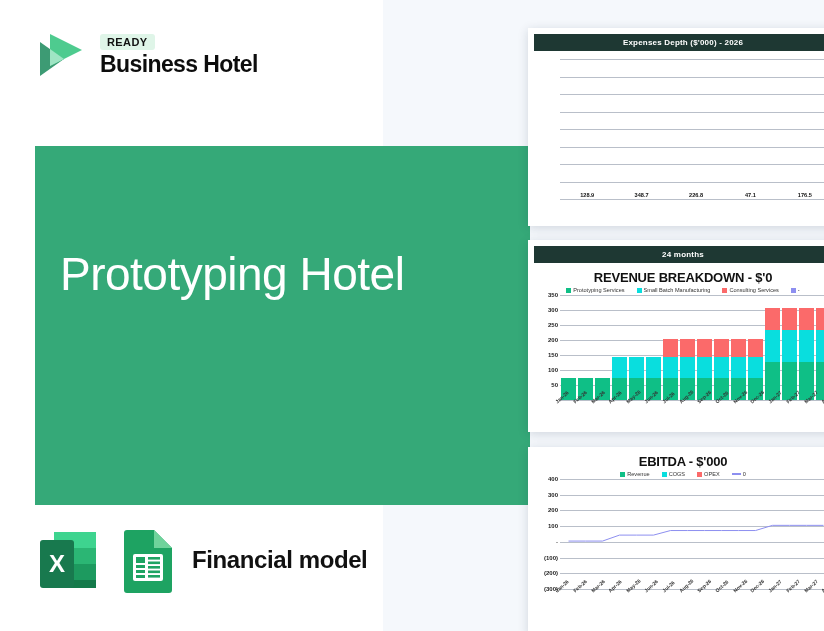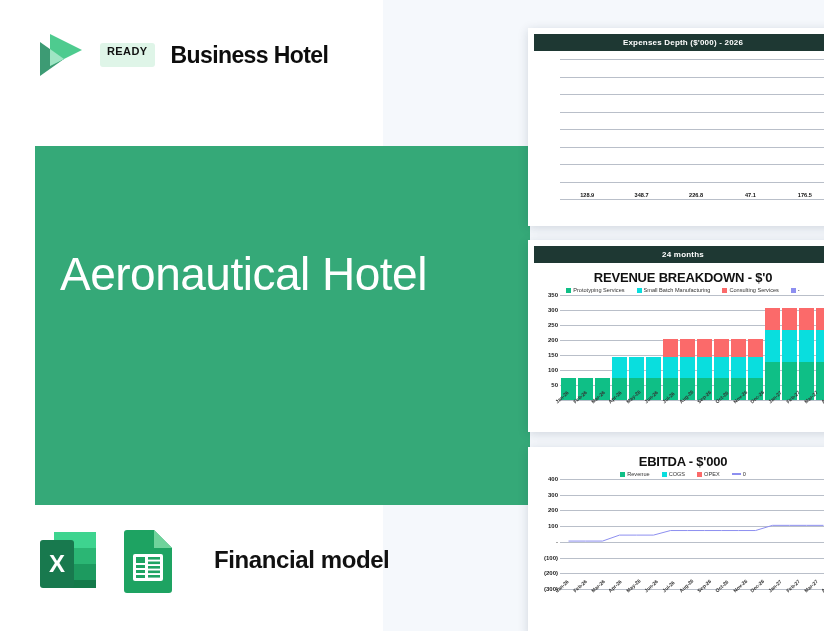--- a/index.html
+++ b/index.html
@@ -8,41 +8,41 @@
     background:#f6f8fb;
     font-family:"Liberation Sans", sans-serif;
     position:relative;
   }
   
   .left-panel{position:absolute;left:0;top:0;width:383px;height:631px;background:#ffffff;}
   .right-bg{position:absolute;left:383px;top:0;width:441px;height:631px;background:#f5f8fc;}
 
   .brand{position:absolute;left:30px;top:26px;display:flex;align-items:center;gap:12px;}
   .brand-mark{width:58px;height:58px;position:relative;}
-  .brand-text{display:flex;flex-direction:row;gap:16px;}
+  .brand-text{display:flex;flex-direction:column;gap:2px;}
   .ready-badge{
     display:inline-block;background:#dff5e8;color:#111;
     font-size:11px;font-weight:bold;letter-spacing:.4px;
     padding:2px 7px;border-radius:3px;width:max-content;
   }
   .brand-title{font-size:23px;font-weight:bold;color:#0d0d0d;letter-spacing:-0.6px;line-height:1.05;}
 
   .green-hero{
     position:absolute;left:35px;top:146px;width:495px;height:359px;
     background:#35a978;
   }
   .hero-title{
     position:absolute;left:60px;top:250px;width:430px;
     color:#ffffff;font-size:46px;line-height:1.08;font-weight:400;letter-spacing:-0.5px;
   }
 
   .footer-row{position:absolute;left:32px;top:524px;display:flex;align-items:center;gap:14px;}
   .xls-icon{width:72px;height:72px;position:relative;}
   .gs-icon{width:60px;height:72px;position:relative;}
-  .footer-label{font-size:24px;font-weight:bold;color:#111;letter-spacing:-0.4px;margin-left:22px;}
+  .footer-label{font-size:24px;font-weight:bold;color:#111;letter-spacing:-0.4px;margin-left:0;}
 
   
   .card{
     position:absolute;background:#fff;
     box-shadow:0 2px 10px rgba(20,40,60,.16);
     overflow:hidden;
   }
   #card1{left:528px;top:28px;width:310px;height:198px;}
   #card2{left:528px;top:240px;width:310px;height:192px;}
   #card3{left:528px;top:447px;width:310px;height:190px;}
@@ -99,21 +99,21 @@
       <path d="M20 23 L20 40 L34 33 Z" fill="#9fe5c4"></path>
     </svg>
   </div>
   <div class="brand-text">
     <span class="ready-badge">READY</span>
     <span class="brand-title">Business Hotel</span>
   </div>
 </div>
 
 <div class="green-hero"></div>
-<div class="hero-title">Aeronautical Hotel</div>
+<div class="hero-title">Prototyping Hotel</div>
 
 <div class="footer-row">
   <div class="xls-icon">
     <svg width="72" height="72" viewBox="0 0 72 72">
       <rect x="22" y="8" width="42" height="16" fill="#3ed48f"></rect>
       <rect x="22" y="24" width="42" height="16" fill="#2bb674"></rect>
       <rect x="22" y="40" width="42" height="16" fill="#1d9a5f"></rect>
       <rect x="22" y="56" width="42" height="8" fill="#147a4a"></rect>
       <rect x="8" y="16" width="34" height="48" rx="3" fill="#18794e"></rect>
       <text x="25" y="48" font-family="Liberation Sans, sans-serif" font-size="24" font-weight="bold" fill="#ffffff" text-anchor="middle">X</text>

